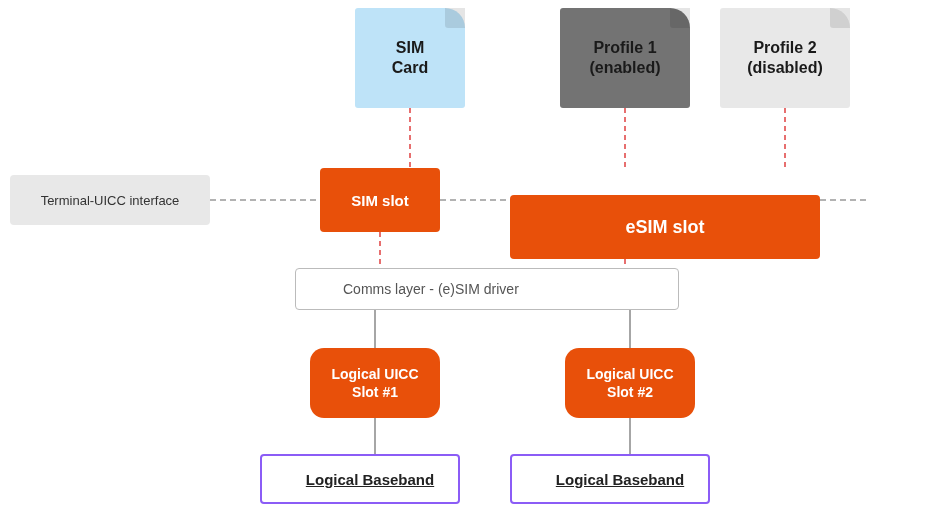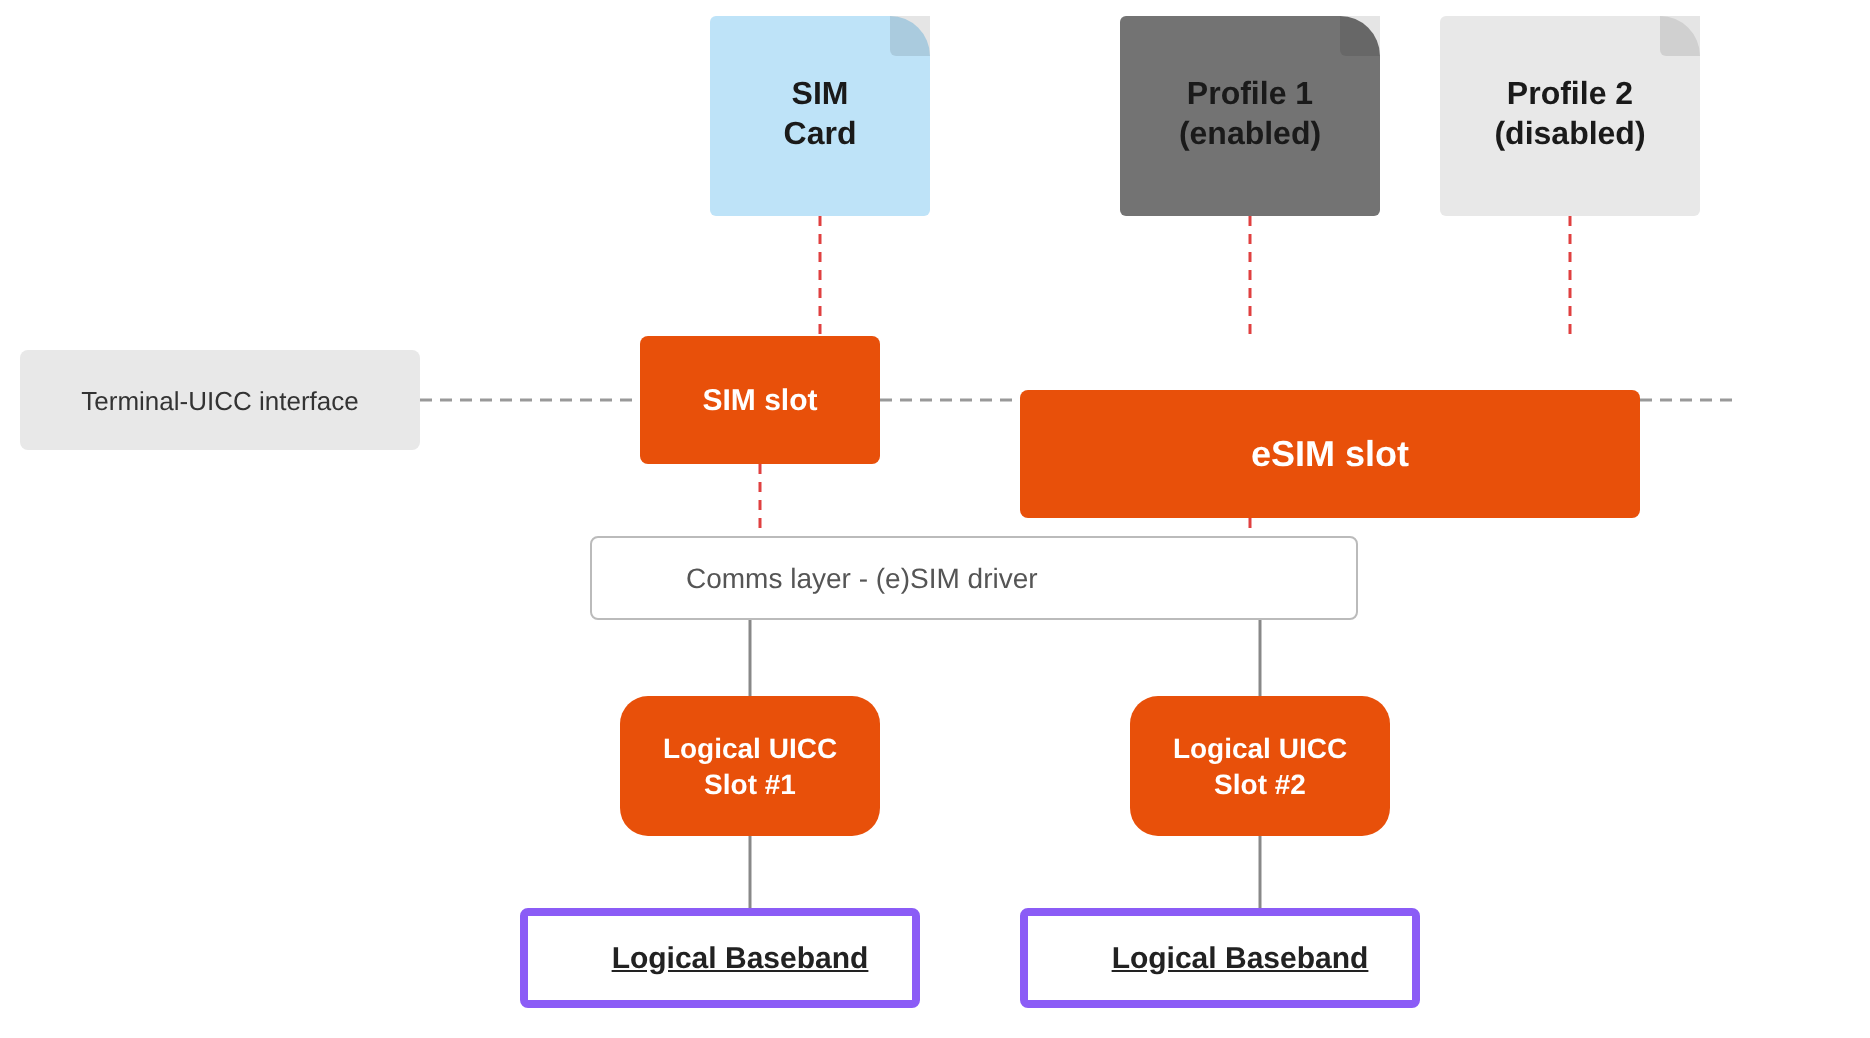--- a/index.html
+++ b/index.html
@@ -172,21 +172,21 @@
     .luicc2 {
       top: 348px;
       left: 565px;
       width: 130px;
       height: 70px;
     }
 
     
     .baseband-box {
       position: absolute;
-      border: 4px solid #8b5cf6;
+      border: 2px solid #8b5cf6;
       border-radius: 4px;
       display: flex;
       align-items: center;
       justify-content: center;
       font-size: 15px;
       font-weight: 600;
       color: #222;
       text-align: center;
       text-decoration: underline;
       padding-left: 20px;

